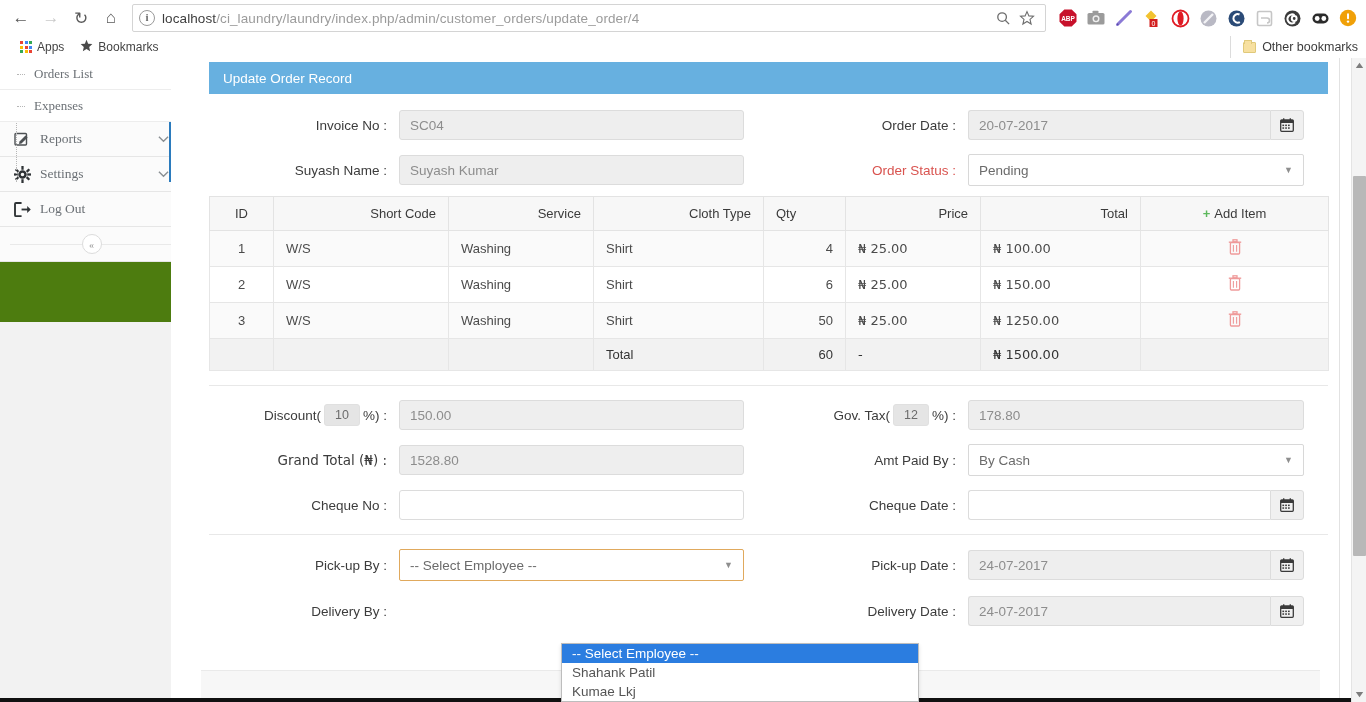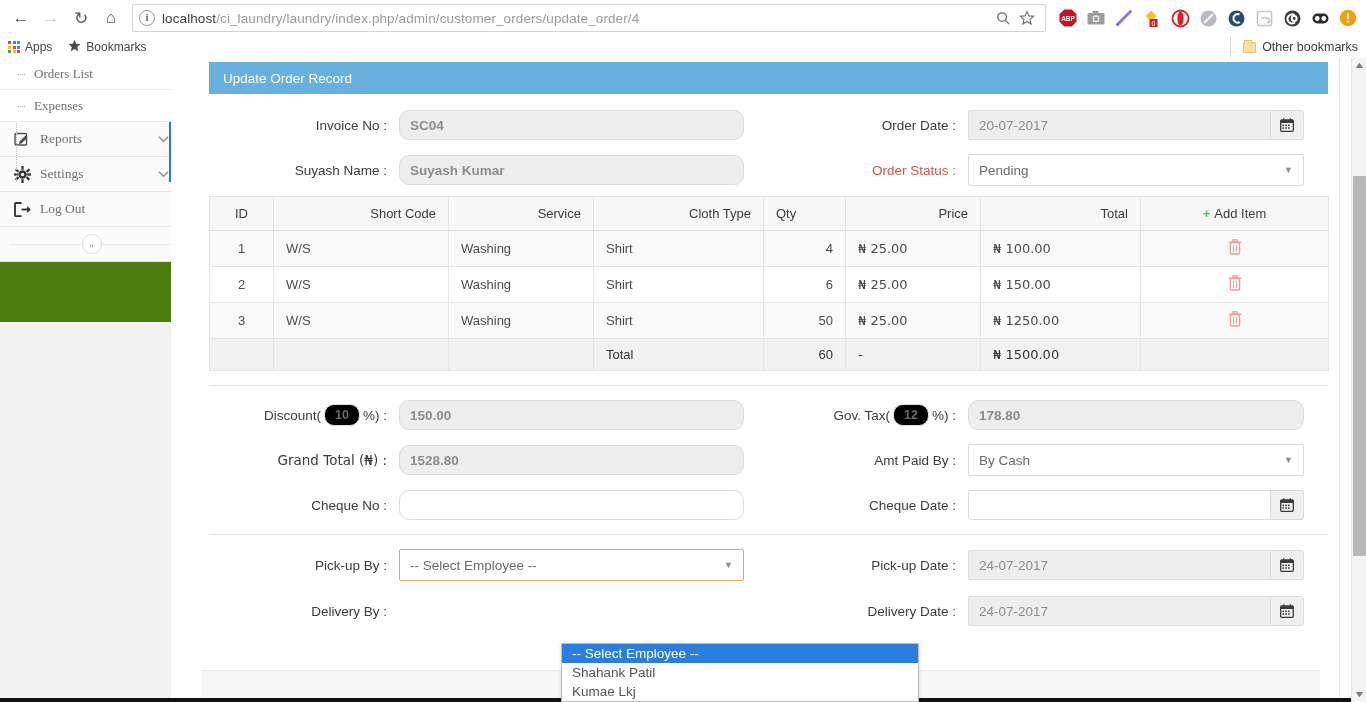--- a/index.html
+++ b/index.html
@@ -66,21 +66,21 @@
   .ext-icon {
     width: 28px; height: 28px; flex: none;
     display: flex; align-items: center; justify-content: center;
     position: relative;
   }
 
   #bookmarks-bar {
     position: absolute; top: 36px; left: 0;
     width: 1366px; height: 22px;
     display: flex; align-items: center;
-    font-size: 12px; color: #444;
+    font-size: 12px; color: #444; padding-left: 12px;
   }
   .bm-item { display: flex; align-items: center; gap: 5px; padding: 0 8px; height: 20px; }
   #apps-grid { display: grid; grid-template-columns: repeat(3, 3px); grid-template-rows: repeat(3,3px); gap: 1.5px; }
   #apps-grid i { display:block; width:3px; height:3px; }
   #other-bookmarks {
     position: absolute; right: 8px; top: 0; height: 22px;
     display: flex; align-items: center; gap: 6px;
     font-size: 12.5px; color: #3c3c3c;
     padding-left: 12px;
     border-left: 1px solid #dcdcdc;
@@ -195,31 +195,30 @@
     padding-right: 12px;
     white-space: nowrap;
   }
   .col .flabel { width: 190px; }
   .col-right .flabel { width: 200px; }
   .flabel.req { color: #d9534f; }
 
   .finput {
     height: 30px; flex: 1;
     border: 1px solid #dcdcdc;
-    border-radius: 10px;
+    border-radius: 3px;
     background: #eeeeee;
     font-size: 13.5px; color: #8d8d8d;
     display: flex; align-items: center;
     padding: 0 10px;
     margin-right: 24px;
-    font-weight: bold;
   }
   .finput.editable { background: #ffffff; color: #555; }
   .finput.pct {
-    flex: none; width: 36px; height: 22px; background: #000000;
+    flex: none; width: 36px; height: 22px; background: #e5e5e5;
     border: 1px solid #e0e0e0; color: #6b6b6b; font-size: 12.5px;
     padding: 0 4px; margin: 0 3px; justify-content: center;
   }
 
   .label-inline { display:flex; align-items:center; justify-content: flex-end; }
 
   .fselect {
     height: 32px; flex: 1;
     border: 1px solid #d8d8d8; border-radius: 2px;
     background: #ffffff;

